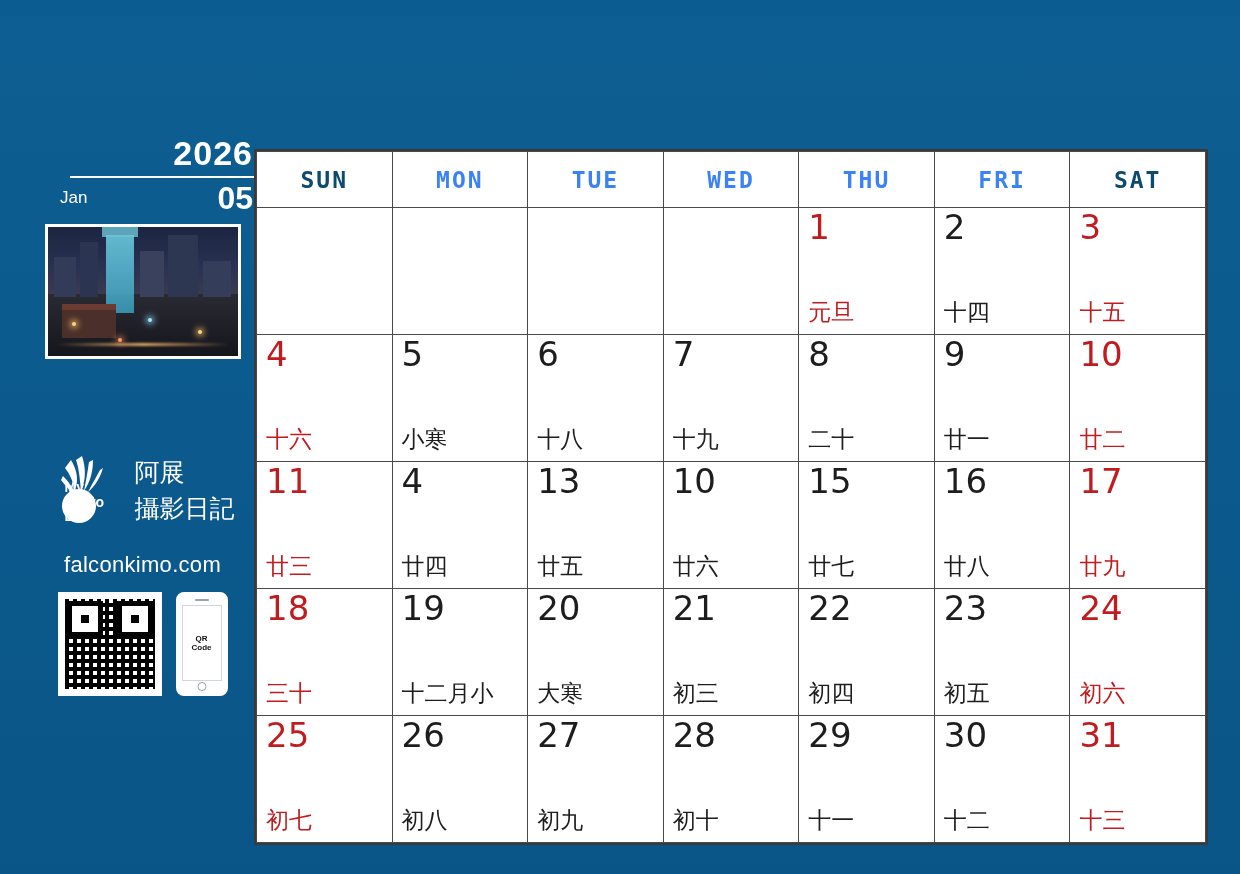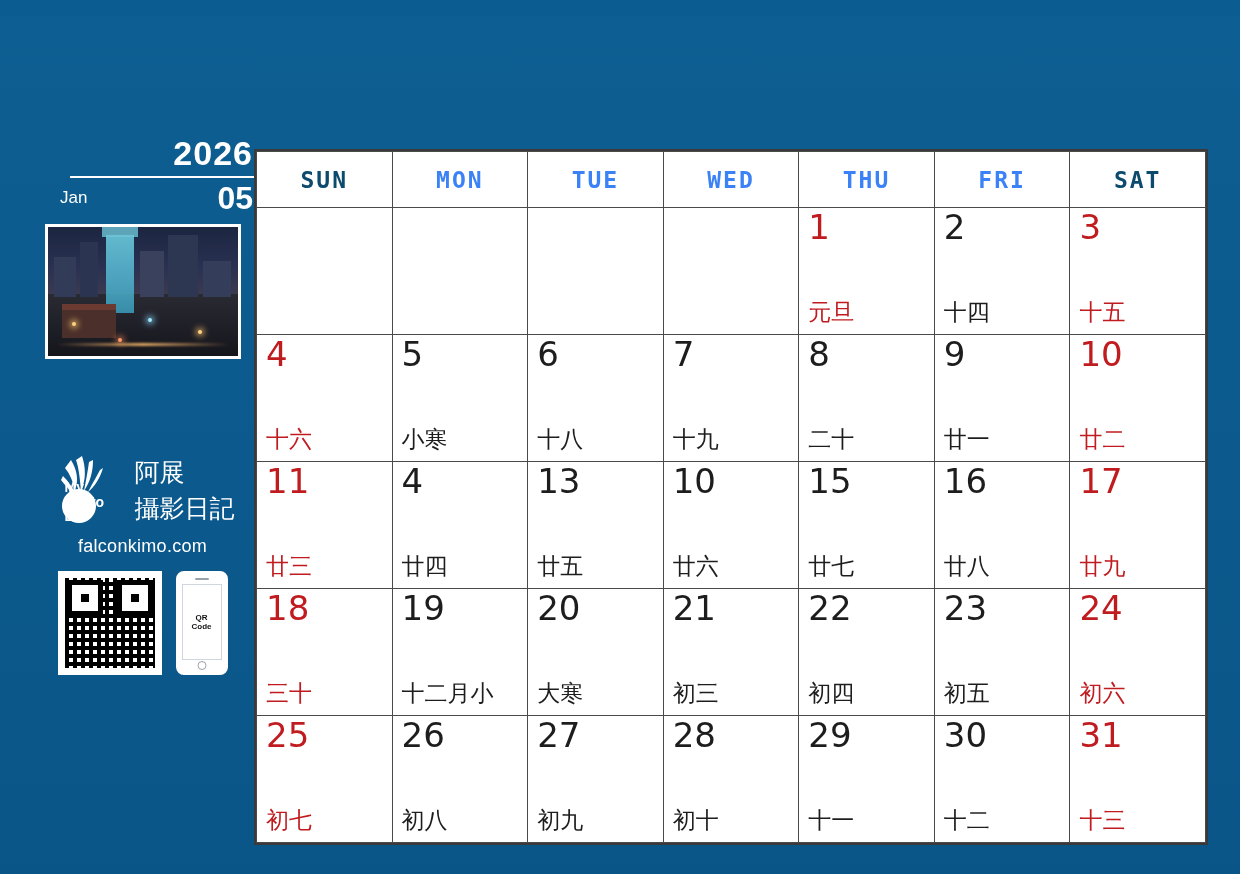--- a/index.html
+++ b/index.html
@@ -166,22 +166,22 @@
     text-align: left;
   }
   .brand-name {
     font-size: 25px;
     line-height: 1.45;
     color: #ffffff;
     text-align: left;
     font-family: "DejaVu Sans", sans-serif;
   }
   .site {
-    margin-top: 8px;
-    font-size: 18px;
+    margin-top: 24px;
+    font-size: 22px;
     color: #ffffff;
     letter-spacing: .3px;
   }
 
   .codes {
     margin-top: 14px;
     display: flex;
     justify-content: center;
     align-items: center;
     gap: 14px;

